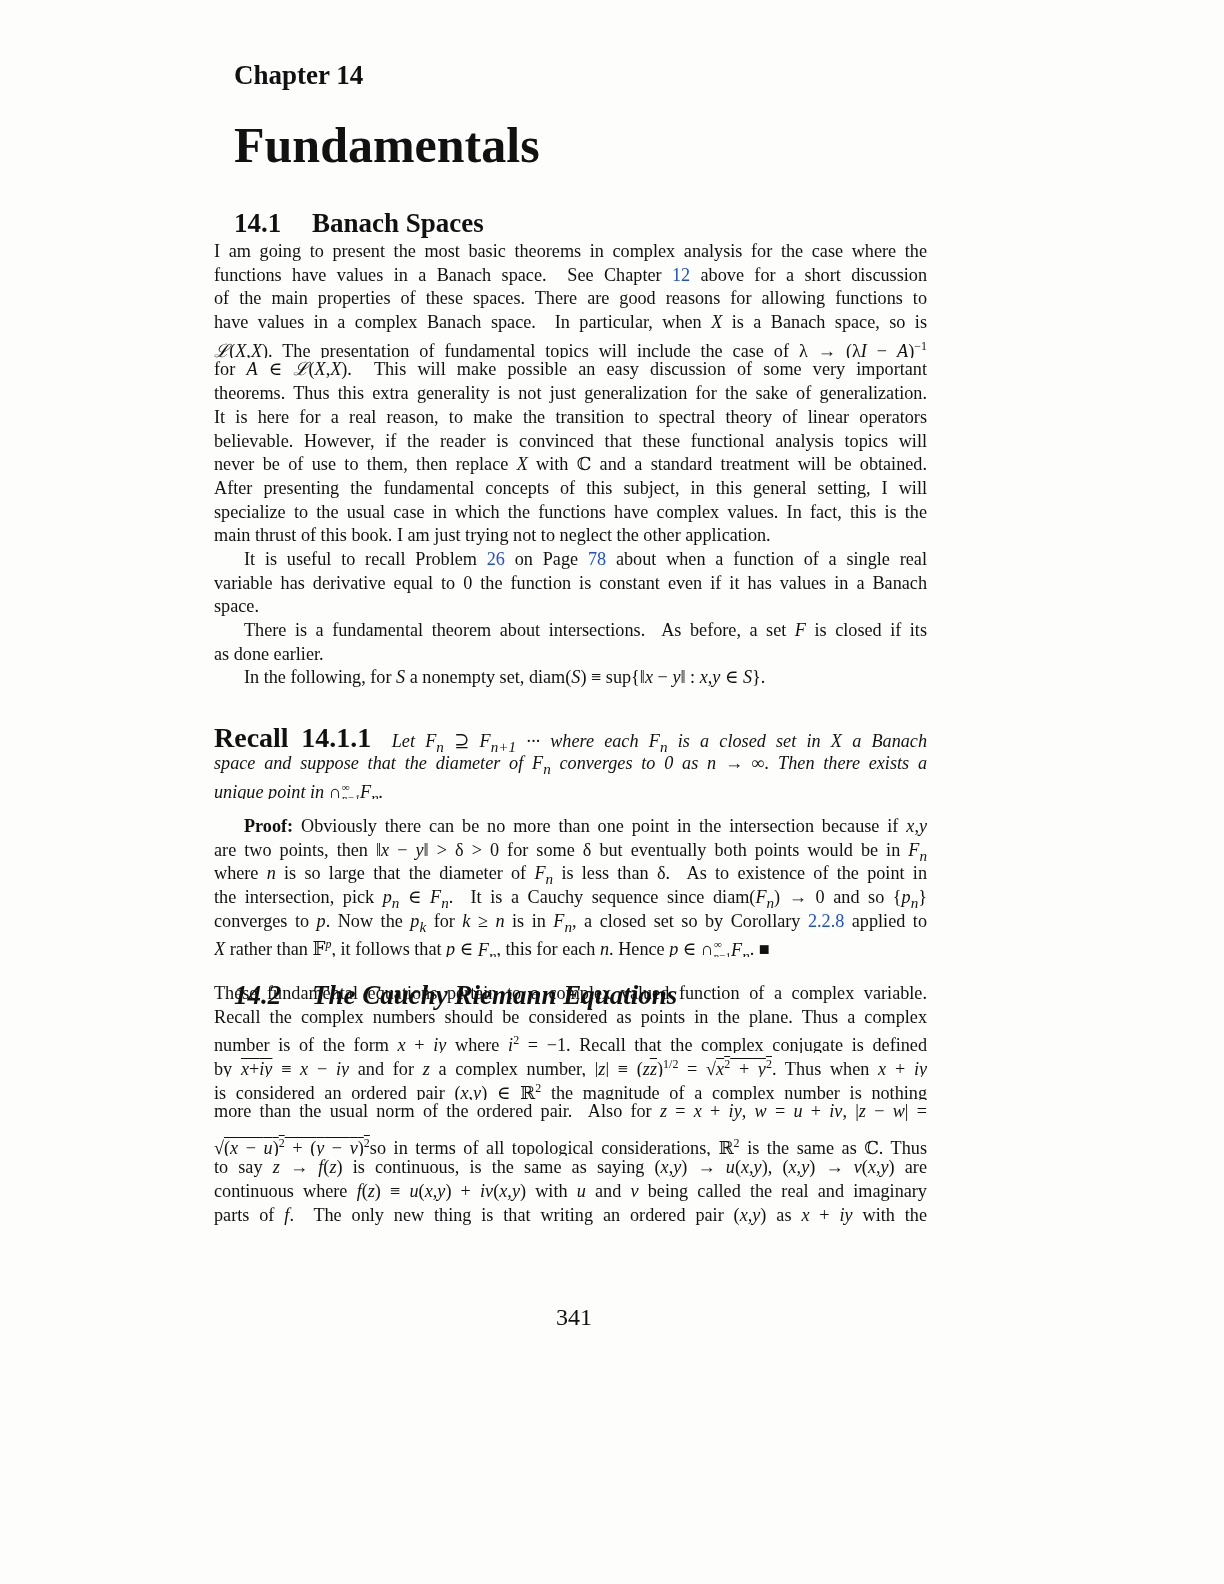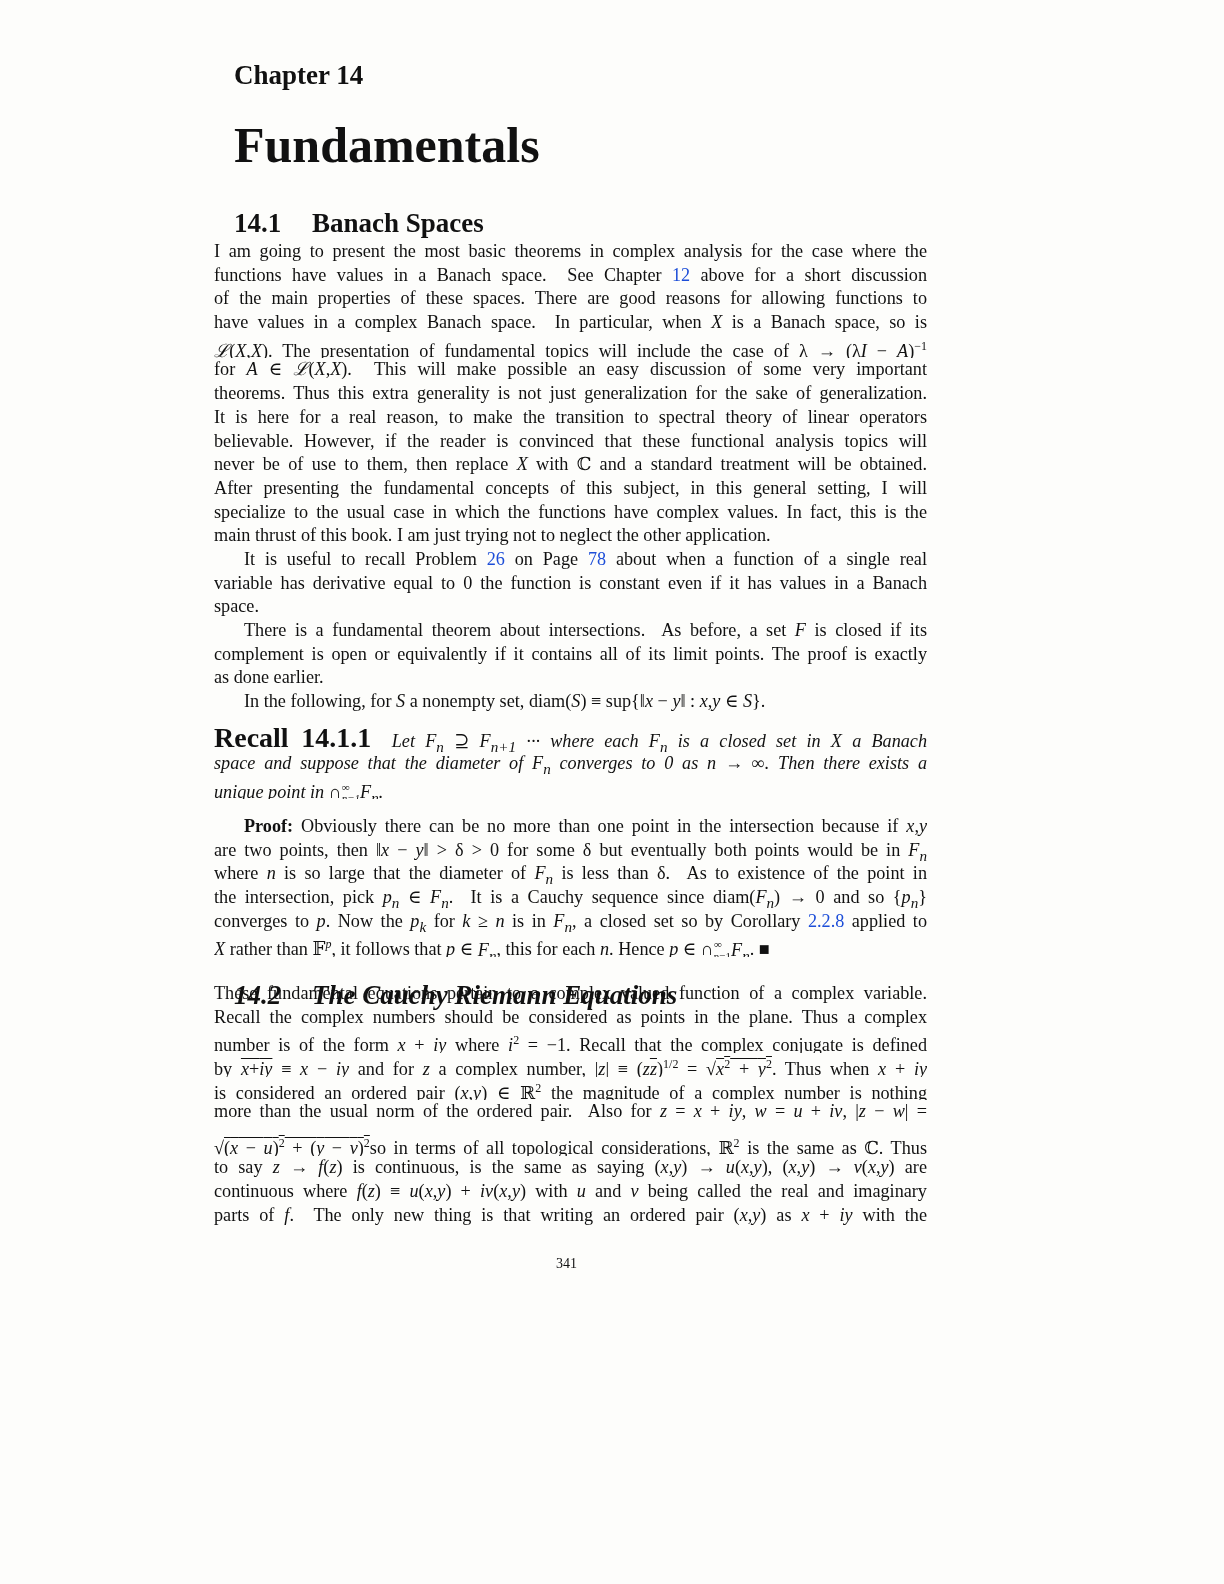--- a/index.html
+++ b/index.html
@@ -10,21 +10,21 @@
   .sec { position:absolute; left:20px; font-size:27px; font-weight:bold; white-space:nowrap; }
   .sec .num { display:inline-block; width:78px; }
   .p { position:absolute; left:0; width:713px; font-size:18.2px; line-height:23.7px; text-align:justify; }
   .p .line { display:block; text-align:justify; text-align-last:justify; white-space:nowrap; overflow:hidden; height:23.7px; }
   .p .line.last { text-align-last:left; }
   .p .line.ind { padding-left:30px; }
   .link { color:#1d4ed8; }
   .thm-head { font-size:28px; font-weight:bold; font-style:normal; }
   .it { font-style:italic; }
   .b { font-weight:bold; }
-  .pagenum { position:absolute; left:556px; top:1256px; font-size:14px; }
+  .pagenum { position:absolute; left:556px; top:1304px; font-size:24px; }
 </style>
 </head>
 <body>
 
 <div class="page">
   <div class="chap">Chapter 14</div>
   <div class="title">Fundamentals</div>
 
   <div class="sec" style="top:208px;">
     <span class="num">14.1</span><span>Banach Spaces</span>
@@ -41,21 +41,20 @@
     <span class="line">It is here for a real reason, to make the transition to spectral theory of linear operators</span>
     <span class="line">believable.  However, if the reader is convinced that these functional analysis topics will</span>
     <span class="line">never be of use to them, then replace <i>X</i> with ℂ and a standard treatment will be obtained.</span>
     <span class="line">After presenting the fundamental concepts of this subject, in this general setting, I will</span>
     <span class="line">specialize to the usual case in which the functions have complex values. In fact, this is the</span>
     <span class="line last">main thrust of this book. I am just trying not to neglect the other application.</span>
     <span class="line ind">It is useful to recall Problem <span class="link">26</span> on Page <span class="link">78</span> about when a function of a single real</span>
     <span class="line">variable has derivative equal to 0 the function is constant even if it has values in a Banach</span>
     <span class="line last">space.</span>
     <span class="line ind">There is a fundamental theorem about intersections.&nbsp; As before, a set <i>F</i> is closed if its</span>
-    <span class="line">complement is open or equivalently if it contains all of its limit points. The proof is exactly</span>
     <span class="line last">as done earlier.</span>
     <span class="line ind last">In the following, for <i>S</i> a nonempty set, diam(<i>S</i>) ≡ sup{‖<i>x</i> − <i>y</i>‖ : <i>x</i>,<i>y</i> ∈ <i>S</i>}.</span>
   </div>
 
   <div class="p it" style="top:724px;">
     <span class="line" style="height:28px;line-height:28px;"><span class="thm-head">Recall 14.1.1</span>&nbsp; Let <i>F<sub>n</sub></i> ⊇ <i>F<sub>n+1</sub></i> ··· where each <i>F<sub>n</sub></i> is a closed set in <i>X</i> a Banach</span>
     <span class="line">space and suppose that the diameter of <i>F<sub>n</sub></i> converges to 0 as n → ∞. Then there exists a</span>
     <span class="line last">unique point in ∩<sup style="font-size:11px">∞</sup><sub style="font-size:11px;margin-left:-8px">n=1</sub><i>F<sub>n</sub></i>.</span>
   </div>
 

